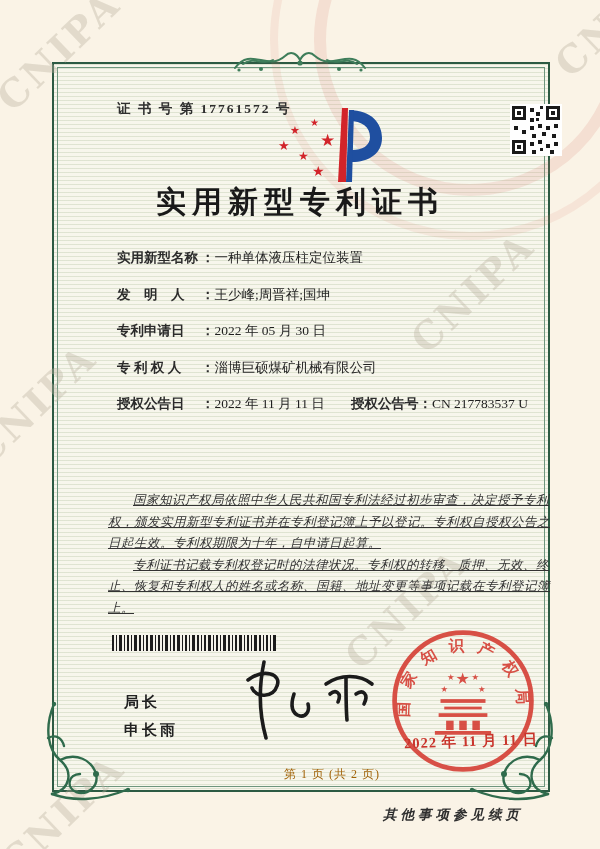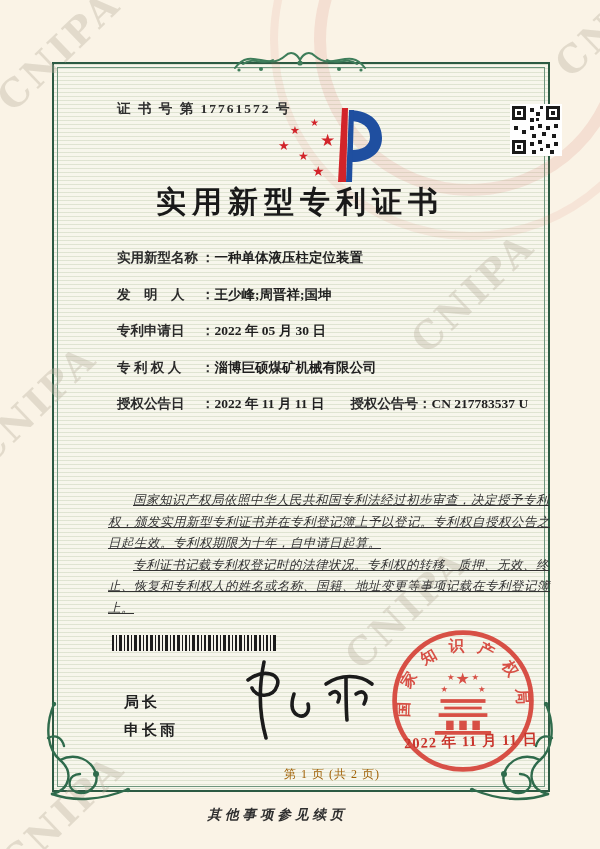--- a/index.html
+++ b/index.html
@@ -33,42 +33,42 @@
   .logo{position:absolute;left:244px;top:104px;}
   .qr{position:absolute;left:478px;top:104px;}
 
   .title{position:absolute;left:0;top:182px;width:536px;text-align:center;
       font-size:30px;font-weight:bold;letter-spacing:6px;color:#191919;}
 
   .fields{position:absolute;left:85px;top:247px;width:440px;font-size:13.5px;}
   .row{margin-bottom:15.5px;line-height:21px;white-space:nowrap;}
   .flabel{display:inline-block;min-width:84px;font-weight:bold;color:#2b2b2b;}
   .fcolon{font-weight:bold;}
-  .fvalue{font-weight:bold;color:#1f1f1f;}
+  .fvalue{font-weight:normal;color:#1f1f1f;}
   .grant2{margin-left:26px;}
 
   .bodytext{position:absolute;left:76px;top:490px;width:452px;
       font-family:"Liberation Serif","DejaVu Serif",serif;font-style:italic;
       font-size:12.5px;line-height:21.5px;color:#333;text-decoration:underline;}
   .bodytext p{margin:0;text-indent:2em;letter-spacing:0.5px;}
 
   .barcode{position:absolute;left:80px;top:635px;}
 
   .signer{position:absolute;left:92px;top:690px;
       font-family:Liberation Mono, monospace;
       font-size:15px;font-weight:bold;color:#222;letter-spacing:3px;line-height:28px;}
   .signature{position:absolute;left:196px;top:656px;}
 
   .seal{position:absolute;left:356px;top:626px;}
   .seal-date{position:absolute;left:372px;top:732px;font-size:14.5px;font-weight:bold;
       color:#c9352c;letter-spacing:1px;transform:rotate(-2deg);white-space:nowrap;}
 
   .page-note{position:absolute;left:0;top:766px;width:600px;text-align:center;
       font-size:12px;color:#a16207;letter-spacing:1px;}
-  .cont-note{position:absolute;left:0;top:806px;width:491px;text-align:center;
+  .cont-note{position:absolute;left:0;top:806px;width:491px;text-align:right;
       font-size:13.5px;font-style:italic;font-weight:bold;color:#2f2f2f;letter-spacing:4px;}
 </style>
 </head>
 <body>
 
 <div id="stage">
 
   <span class="wm" style="left:-18px;top:28px;">CNIPA</span>
   <span class="wm" style="left:540px;top:-6px;">CNIPA</span>
   <span class="wm" style="left:396px;top:270px;">CNIPA</span>

